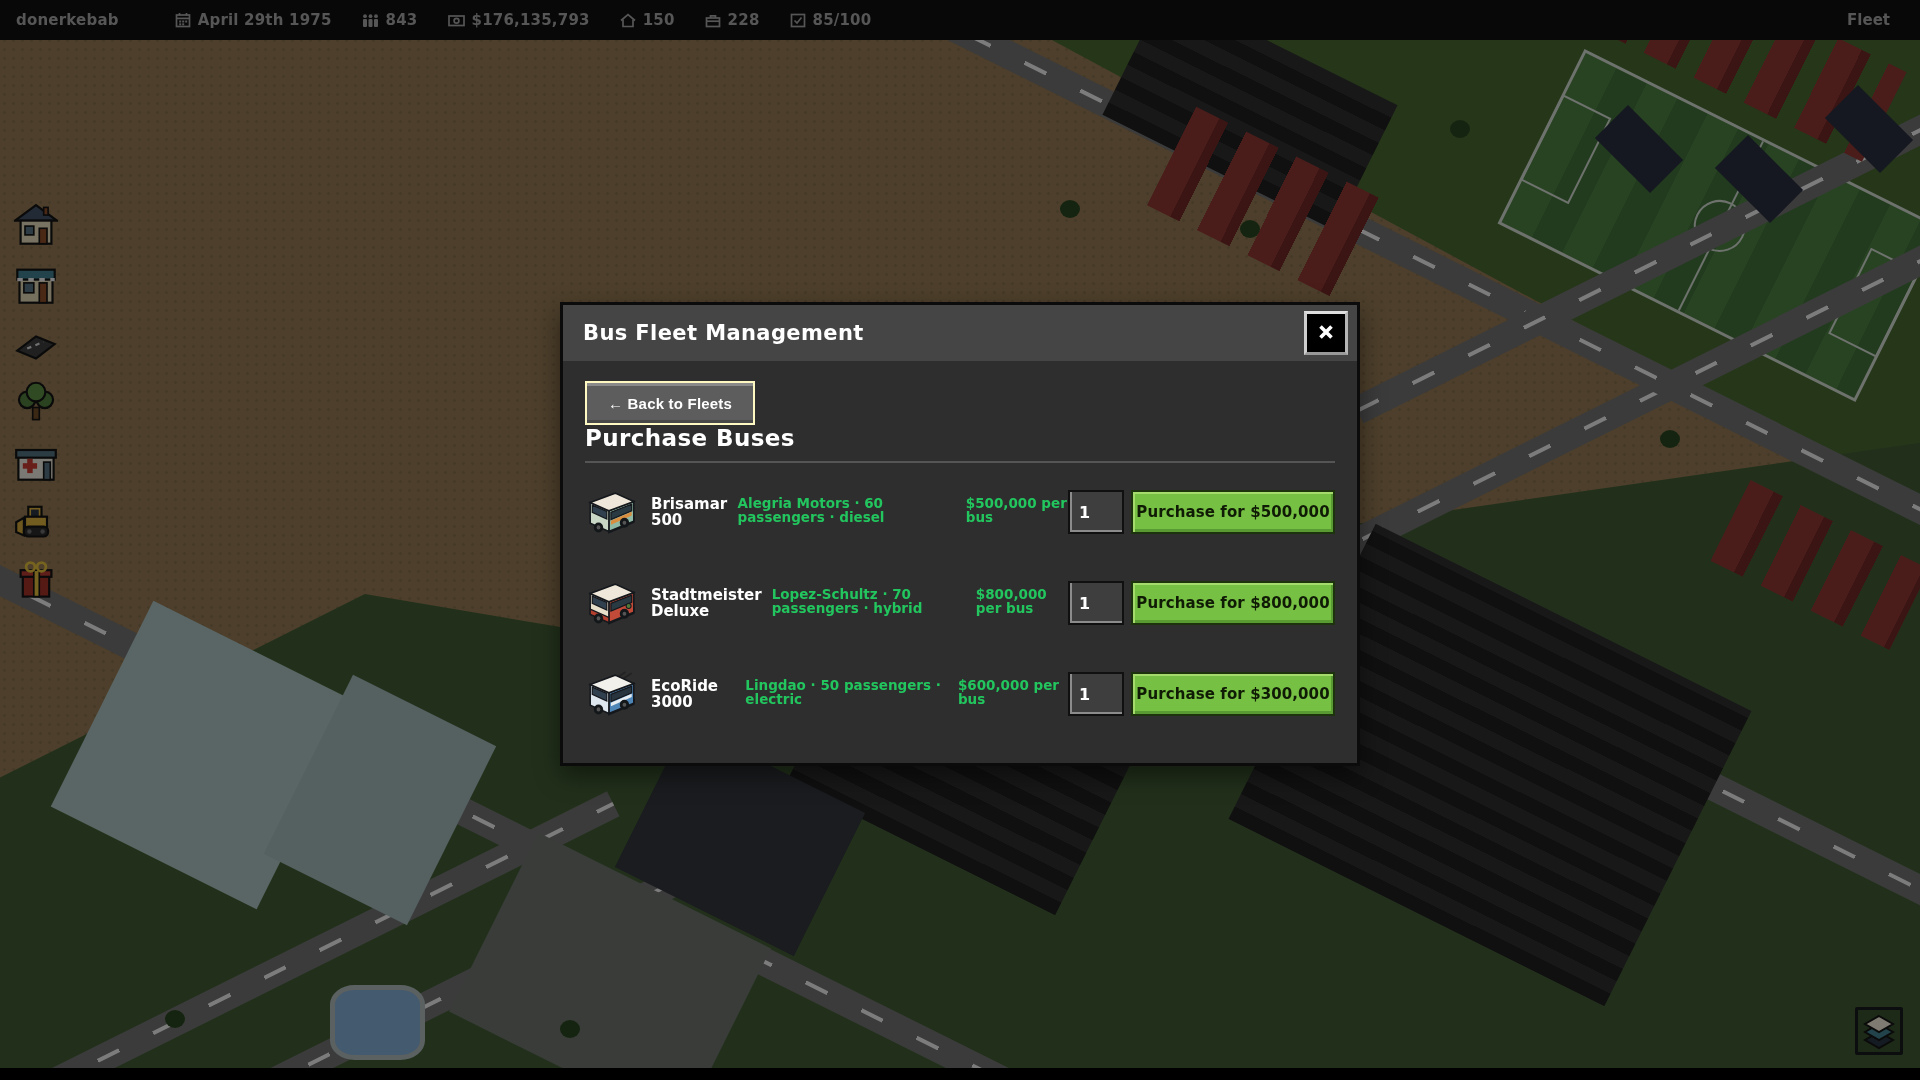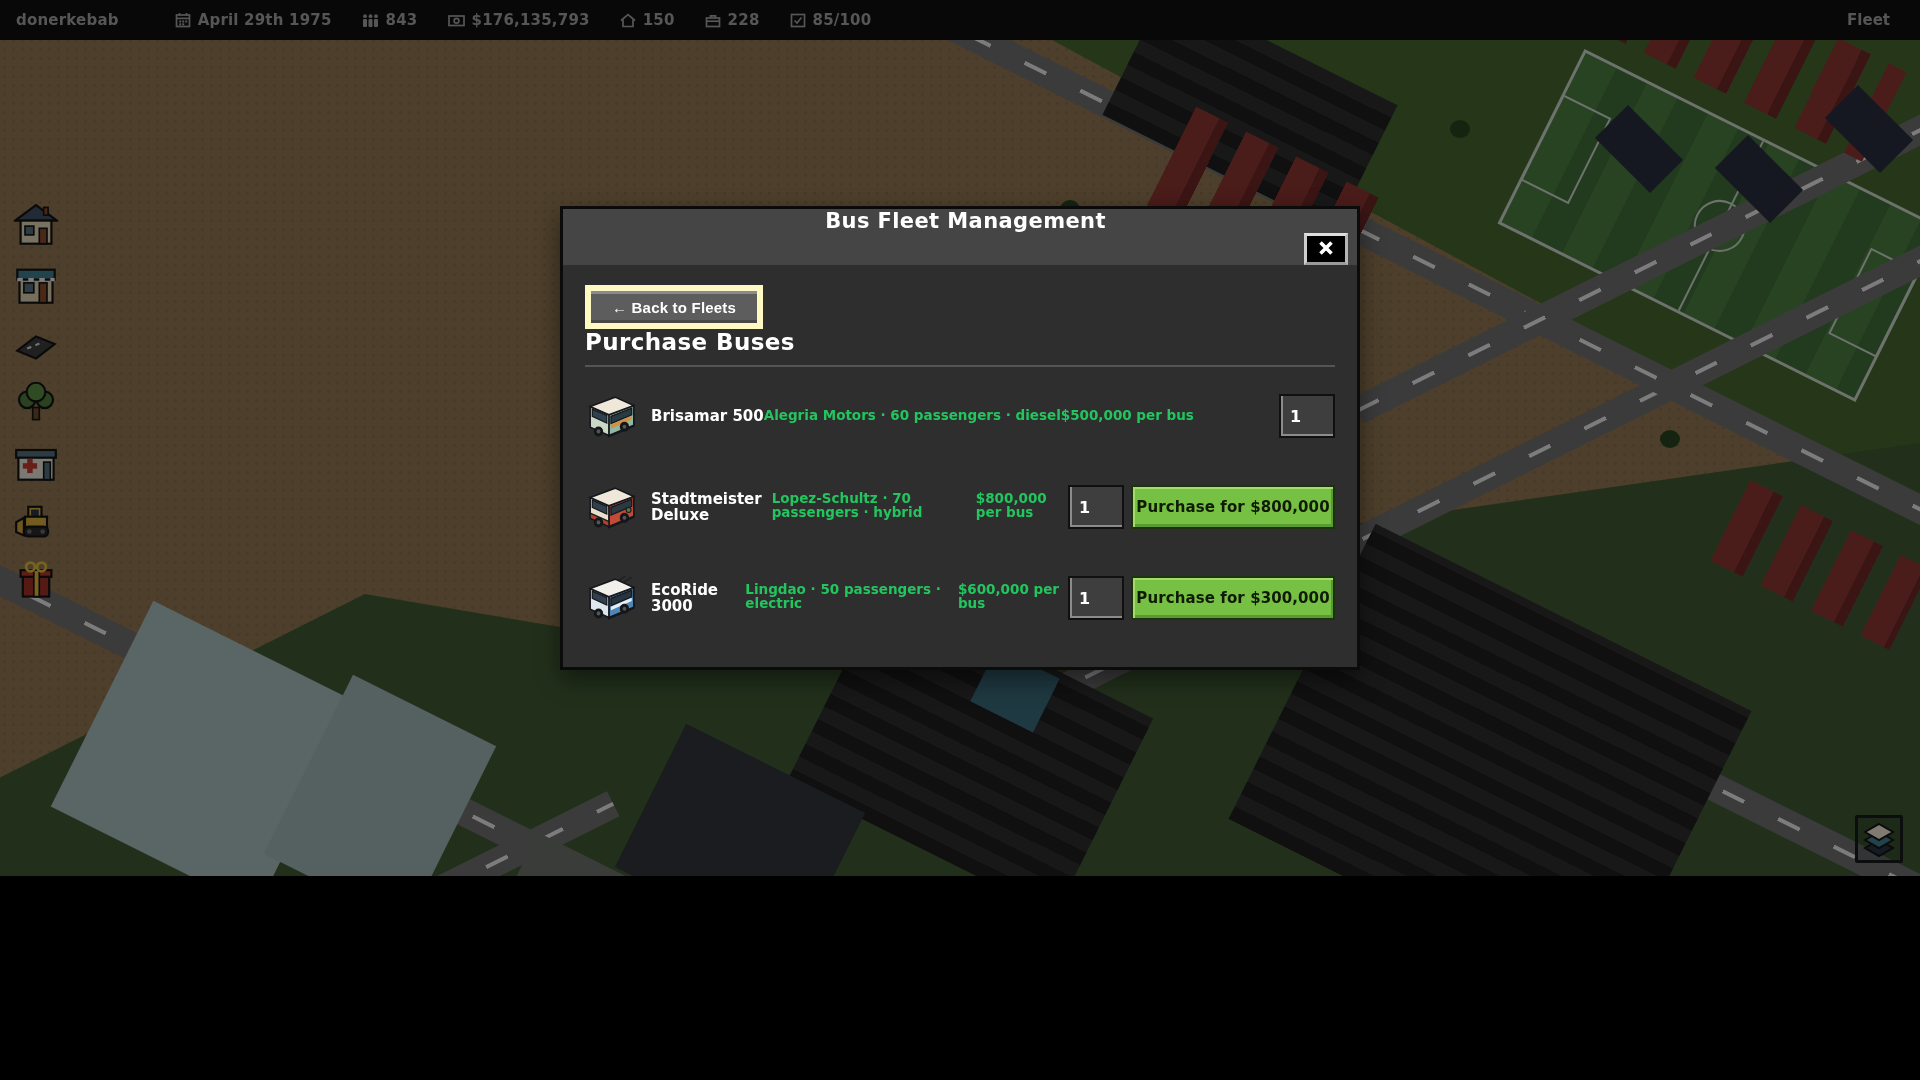--- a/index.html
+++ b/index.html
@@ -7,21 +7,21 @@
     --modal-header:#454545;
     --modal-body:#2e2e2e;
     --topbar-bg:#101010;
     --topbar-text:#9f9f9f;
     --dirt:#8e7550;
     --grass:#45652f;
     --road:#6e6e6e;
   }
   *{margin:0;padding:0;box-sizing:border-box;}
   body{font-family:"DejaVu Sans", sans-serif;background:#000;}
-  .stage{position:relative;width:1920px;height:876px;overflow:hidden;background:var(--dirt);}
+  .stage{position:relative;width:1920px;height:1068px;overflow:hidden;background:var(--dirt);}
 
   
   .map{position:absolute;inset:0;overflow:hidden;
     background-color:var(--dirt);
     background-image:radial-gradient(rgba(0,0,0,0.10) 1px, transparent 1.6px);
     background-size:9px 9px;}
   .map .deco{position:absolute;}
   .wedge-topright{left:0;top:0;width:1920px;height:1080px;background:var(--grass);
     clip-path:polygon(53% 2%, 100% 0, 100% 47%);}
   .region-bottom{left:0;top:0;width:1920px;height:1080px;background:#3f5a33;
@@ -69,27 +69,27 @@
     display:flex;align-items:center;justify-content:center;cursor:pointer;}
 
   
   .overlay{position:absolute;inset:0;background:rgba(0,0,0,0.46);z-index:40;pointer-events:none;}
 
   
   .modal-layer{position:absolute;inset:0;display:flex;align-items:center;justify-content:center;z-index:50;}
   .modal{width:800px;height:464px;background:var(--modal-body);border:3px solid #0b0b0b;
     box-shadow:0 10px 24px rgba(0,0,0,0.45);color:#fff;}
   .modal-header{height:56px;background:var(--modal-header);display:flex;align-items:center;
-    padding:0 9px 0 20px;flex-direction:column;}
+    padding:0 9px 0 20px;}
   .modal-title{font-size:21px;font-weight:bold;letter-spacing:.4px;}
   .close-btn{margin-left:auto;width:44px;height:44px;background:#000;cursor:pointer;
     border:3px solid;border-color:#dedede #b5b5b5 #9a9a9a #cfcfcf;
     display:flex;align-items:center;justify-content:center;}
   .modal-body{padding:20px 22px;}
-  .back-btn{height:44px;padding:0 21px;background:#5d5d5d;border:6px solid #fef9c3;
+  .back-btn{height:44px;padding:0 21px;background:#5d5d5d;border:2px solid #fef9c3;
     box-shadow:inset 0 3px 0 rgba(255,255,255,0.28), inset 0 -3px 0 rgba(0,0,0,0.22);
     color:#fff;font-weight:bold;font-size:15px;letter-spacing:.2px;cursor:pointer;}
   .section-title{font-size:23px;font-weight:bold;letter-spacing:.4px;margin:0 0 10px;}
   .rule{height:2px;background:#555;border:none;margin:0 0 26px;}
   .bus-row{display:flex;align-items:center;margin-bottom:45px;}
   .bus-row:last-child{margin-bottom:0;}
   .bus-icon{width:54px;height:46px;margin-right:12px;flex:none;}
   .bus-text{display:flex;flex-direction:row;line-height:1.1;}
   .bus-name{font-size:15px;font-weight:bold;color:#fff;}
   .bus-sub{font-size:13.5px;font-weight:bold;color:#22c55e;}
@@ -364,20 +364,21 @@
                 <ellipse cx="38" cy="32.5" rx="1.8" ry="2" fill="#555"></ellipse>
             </svg>
           </span>
           <div class="bus-text">
             <span class="bus-name">Brisamar 500</span>
             <span class="bus-sub">Alegria Motors · 60 passengers · diesel</span>
             <span class="bus-sub">$500,000 per bus</span>
           </div>
           <div class="controls">
             <input class="qty" value="1" style="">
+            <button class="buy-btn">Purchase for $500,000</button>
           </div>
         </div>
 
         
         <div class="bus-row">
           <span class="bus-icon">
             <svg viewBox="0 0 52 46">
               <polygon points="23,36 47,27 47,32 23,42" fill="#2b2426" stroke="#15181c" stroke-width="1.5"></polygon>
               <polygon points="23,21 47,12 47,31 23,41" fill="#c14b38" stroke="#15181c" stroke-width="1.5"></polygon>
               <polygon points="5,13 23,21 23,41 5,33" fill="#e8dfcb" stroke="#15181c" stroke-width="1.5"></polygon>

